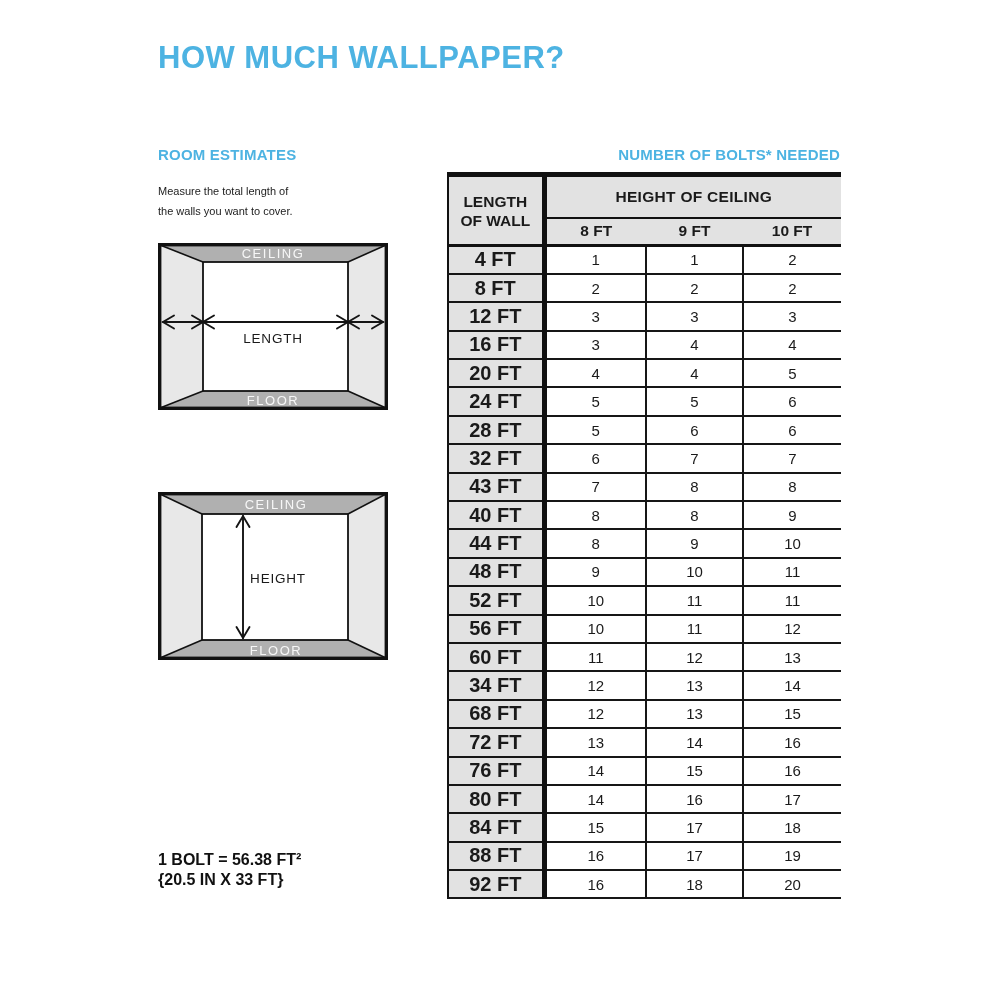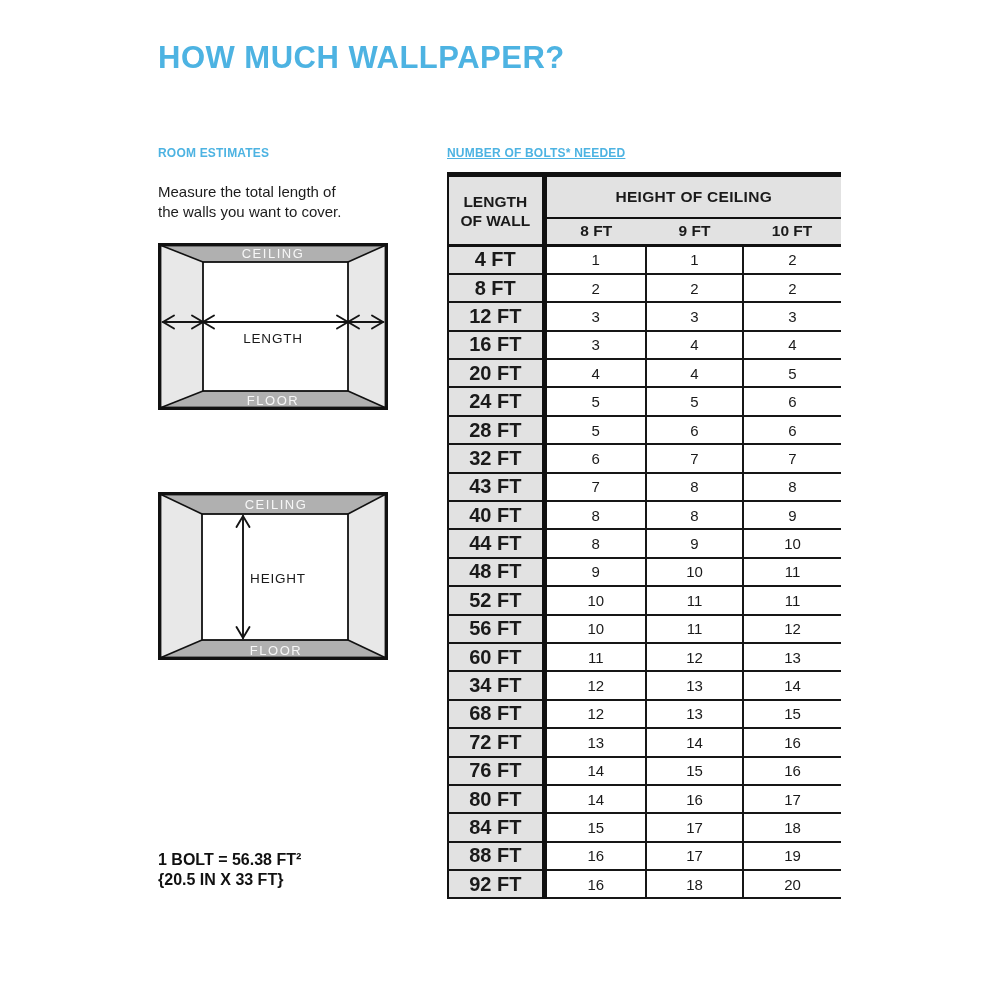--- a/index.html
+++ b/index.html
@@ -18,28 +18,28 @@
     width:1000px;height:1000px;position:relative;overflow:hidden;
   }
   .page{position:absolute;inset:0;background:#fff;}
 
   .page-title{
     position:absolute;left:158px;top:40px;
     font-size:31px;font-weight:bold;letter-spacing:.5px;color:var(--accent);
     white-space:nowrap;
   }
   .section-heading{
-    position:absolute;font-size:12px;font-weight:bold;letter-spacing:.2px;
+    position:absolute;font-size:15px;font-weight:bold;letter-spacing:.2px;
     color:var(--accent);white-space:nowrap;
   }
   .room-heading{left:158px;top:146px;}
-  .table-heading{left:447px;top:146px;width:393px;text-align:left;text-decoration:underline;}
+  .table-heading{left:447px;top:146px;width:393px;text-align:right;}
 
   .body-text{
-    position:absolute;left:158px;font-size:15px;line-height:19.5px;
+    position:absolute;left:158px;font-size:11px;line-height:19.5px;
     color:#1c1c1c;white-space:pre-line;
   }
   .step1{top:182px;}
   .step2{top:433px;}
   .step3{top:684px;}
 
   .footnote{
     position:absolute;left:158px;font-size:16px;font-weight:bold;line-height:19.5px;
     white-space:pre-wrap;color:#111;
   }

